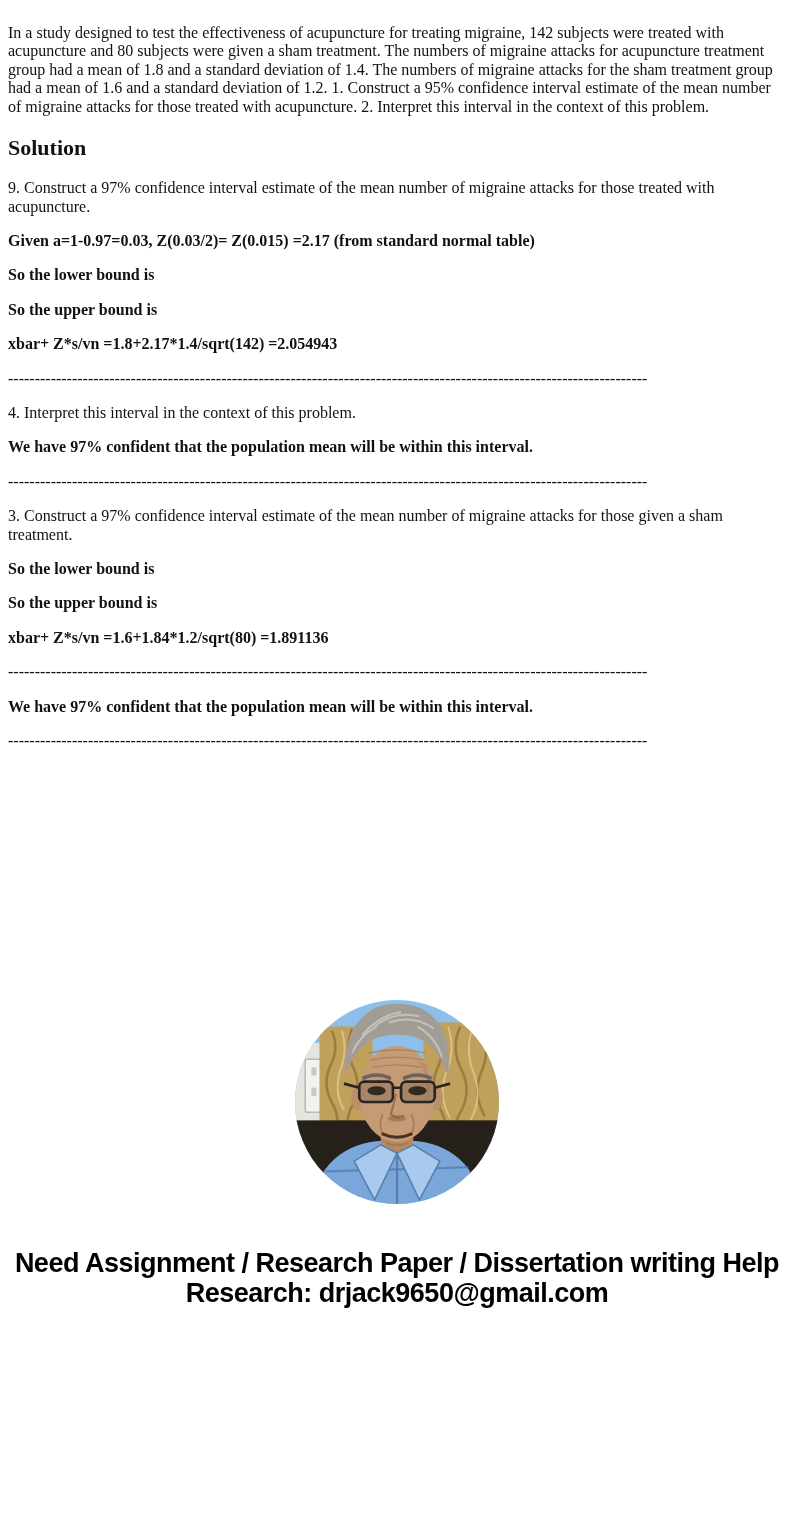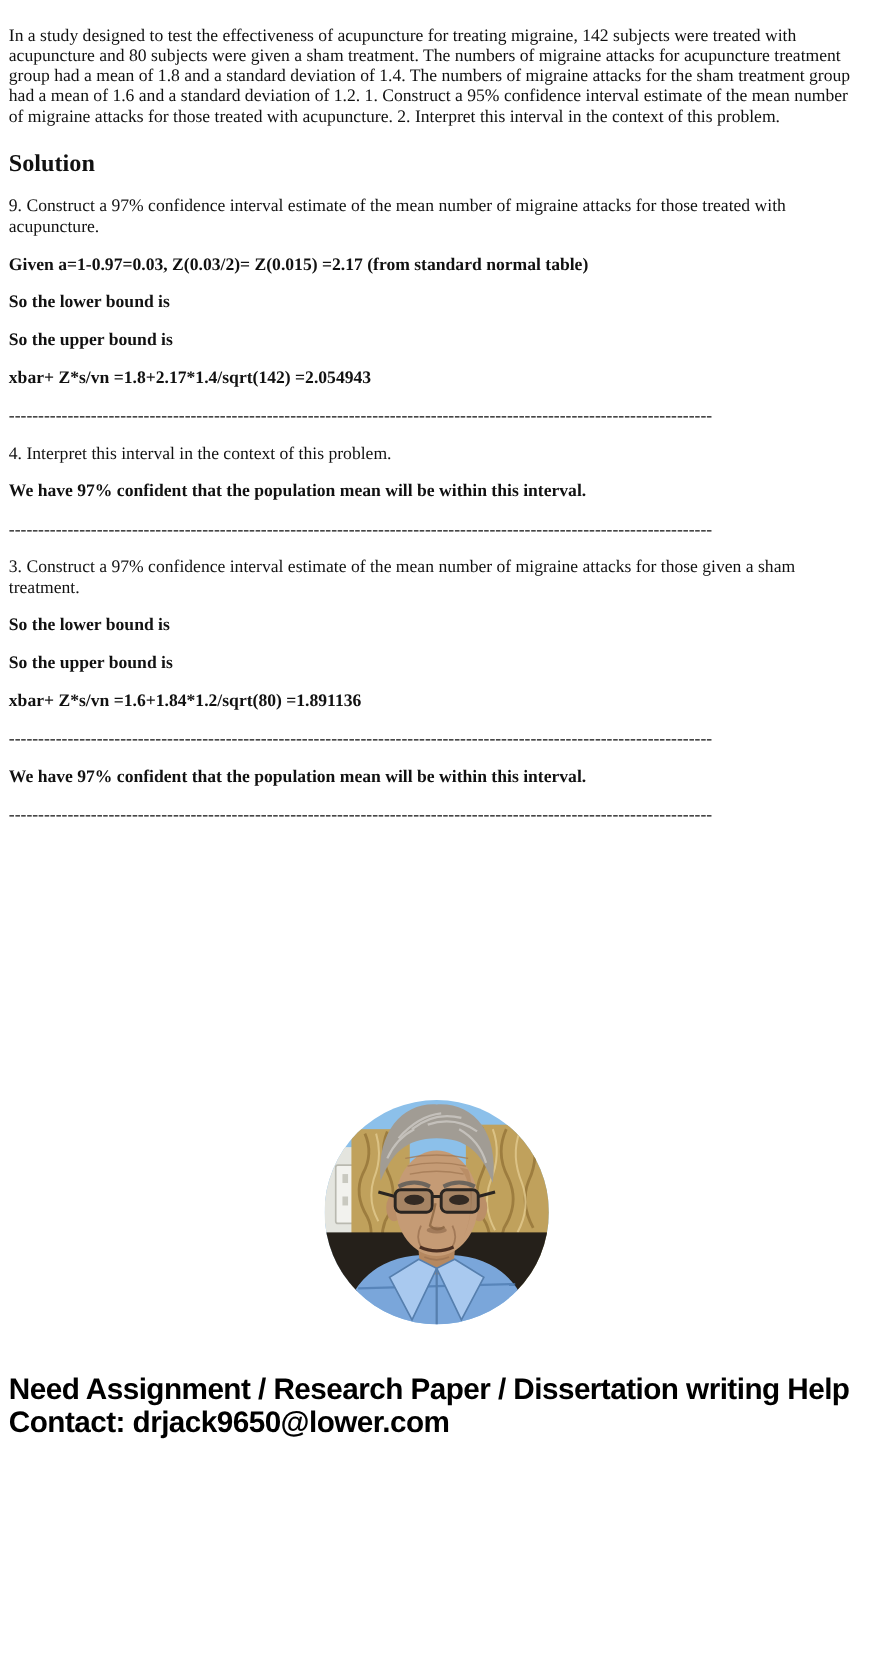--- a/index.html
+++ b/index.html
@@ -28,20 +28,21 @@
     letter-spacing: 0;
   }
   .photo-wrap {
     margin-top: 250px;
     width: 100%;
     text-align: center;
     line-height: 0;
   }
   .footer {
     margin-top: 44px;
+    text-align: center;
     font-family: "Liberation Sans", sans-serif;
     font-weight: bold;
     font-size: 27px;
     line-height: 30px;
     letter-spacing: -0.5px;
     color: #000000;
   }
   .footer div { max-width: 778px; margin: 0 auto; }
 </style>
 </head>
@@ -163,16 +164,16 @@
         <path d="M114,112 Q119,122 114,131" stroke="#9a7251" stroke-width="1.6" fill="none" opacity="0.8"></path>
 
         <path d="M85,131 Q100,138 115,131" stroke="#4a2f22" stroke-width="3" fill="none"></path>
         <path d="M89,140 Q100,145 111,140" stroke="#9a7251" stroke-width="1.5" fill="none" opacity="0.7"></path>
       </g>
     </svg>
   </div>
 
   <div class="footer">
     <div>Need Assignment / Research Paper / Dissertation writing Help</div>
-    <div>Contact: drjack9650@lower.com</div>
+    <div>Research: drjack9650@gmail.com</div>
   </div>
 
 </div>
 
 </body></html>

